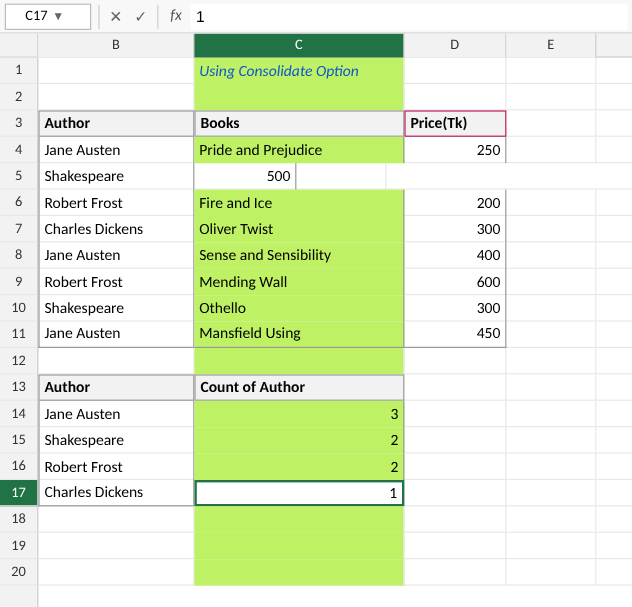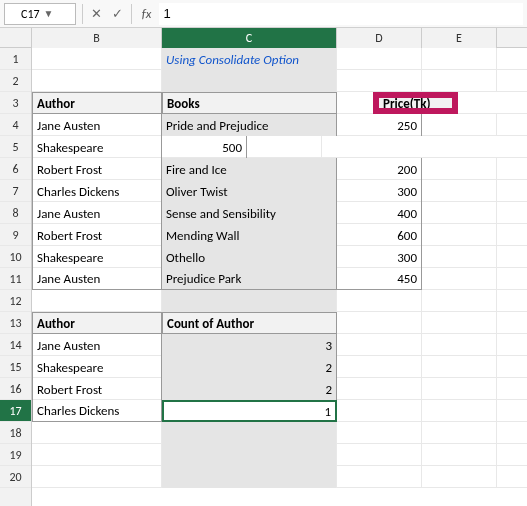--- a/index.html
+++ b/index.html
@@ -149,21 +149,21 @@
       height: 22px;
       border-right: 1px solid #e8e8e8;
       font-size: 13px;
       padding: 2px 4px;
       white-space: nowrap;
       overflow: hidden;
       display: flex;
       align-items: center;
     }
     .cell.selected-col {
-      background: #e5e5e5;
+      background: #bef264;
     }
     .cell.active {
       border: 2px solid #217346;
       background: #fff;
     }
     .cell.text-right {
       justify-content: flex-end;
     }
     .cell.italic-blue {
       font-style: italic;
@@ -248,21 +248,21 @@
       <div class="grid-row">
         <div class="cell col-b"></div>
         <div class="cell col-c selected-col"></div>
         <div class="cell col-d"></div>
         <div class="cell col-e"></div>
       </div>
 
       <div class="grid-row">
         <div class="cell col-b table-header" style="border: 1px solid #999;">Author</div>
         <div class="cell col-c table-header selected-col" style="border: 1px solid #999;">Books</div>
-        <div class="cell col-d table-header" style="border: 6px solid #be185d; margin-left: 36px;">Price(Tk)</div>
+        <div class="cell col-d table-header" style="border: 1px solid #be185d;">Price(Tk)</div>
         <div class="cell col-e"></div>
       </div>
 
       <div class="grid-row">
         <div class="cell col-b" style="border-left:1px solid #999; border-right:1px solid #999;">Jane Austen</div>
         <div class="cell col-c selected-col" style="border-right:1px solid #999;">Pride and Prejudice</div>
         <div class="cell col-d text-right" style="border-right:1px solid #999;">250</div>
         <div class="cell col-e"></div>
       </div>
 
@@ -302,21 +302,21 @@
 
       <div class="grid-row">
         <div class="cell col-b" style="border-left:1px solid #999; border-right:1px solid #999;">Shakespeare</div>
         <div class="cell col-c selected-col" style="border-right:1px solid #999;">Othello</div>
         <div class="cell col-d text-right" style="border-right:1px solid #999;">300</div>
         <div class="cell col-e"></div>
       </div>
 
       <div class="grid-row">
         <div class="cell col-b" style="border-left:1px solid #999; border-right:1px solid #999; border-bottom:1px solid #999;">Jane Austen</div>
-        <div class="cell col-c selected-col" style="border-right:1px solid #999; border-bottom:1px solid #999;">Prejudice Park</div>
+        <div class="cell col-c selected-col" style="border-right:1px solid #999; border-bottom:1px solid #999;">Mansfield Using</div>
         <div class="cell col-d text-right" style="border-right:1px solid #999; border-bottom:1px solid #999;">450</div>
         <div class="cell col-e"></div>
       </div>
 
       <div class="grid-row">
         <div class="cell col-b"></div>
         <div class="cell col-c selected-col"></div>
         <div class="cell col-d"></div>
         <div class="cell col-e"></div>
       </div>

